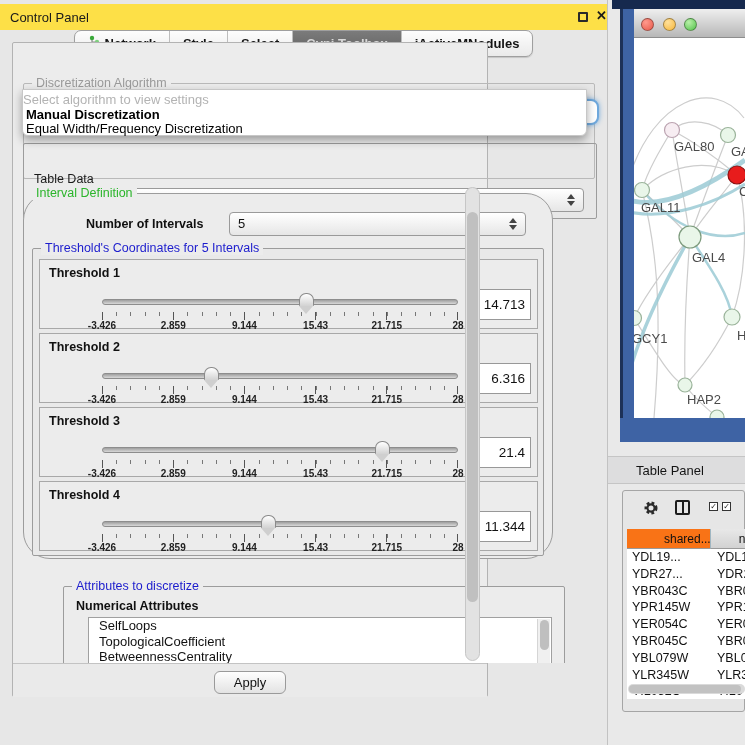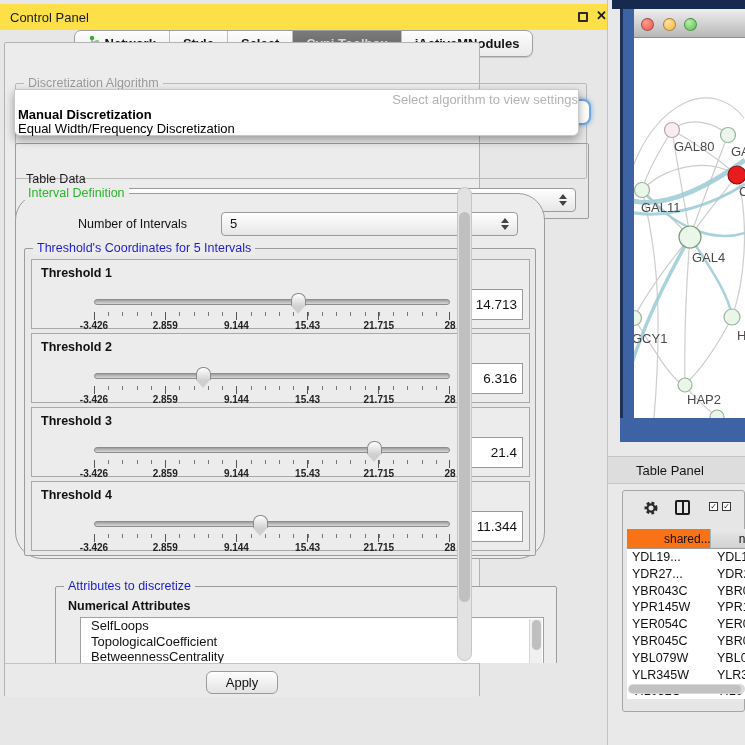--- a/index.html
+++ b/index.html
@@ -17,53 +17,53 @@
   .tabbar{position:absolute;left:0;right:0;display:flex;justify-content:center;}
   .tabbar.top{top:30px;}
   .tabbar.bottom{top:703px;}
   .tabgroup{display:inline-flex;border:1px solid #9f9f9f;border-radius:7px;overflow:hidden;
             background:linear-gradient(#fdfdfd,#eaeaea);box-shadow:0 1px 1px rgba(0,0,0,.15);}
   .tab{padding:4px 13px;font-size:13px;font-weight:bold;color:#141414;border-left:1px solid #bdbdbd;
        display:flex;align-items:center;gap:5px;white-space:nowrap;cursor:default;}
   .tab:first-child{border-left:none;}
   .tab.selected{background:linear-gradient(#7b7b7b,#606060);color:#d9d9d9;}
   
-  .cp-body{position:absolute;left:4px;top:42px;width:476px;height:655px;border:1px solid #b3b3b3;
+  .cp-body{position:absolute;left:12px;top:42px;width:476px;height:655px;border:1px solid #b3b3b3;
            border-radius:2px;background:#ececec;}
   .groupbox{position:absolute;border:1px solid #9c9c9c;border-radius:2px;}
   .group-label{position:absolute;top:-8px;left:8px;background:#ececec;padding:0 4px;font-size:12.5px;}
   .glabel-green{color:#2bb52b;}
   .glabel-blue{color:#1c1ccd;}
   .glabel-gray{color:#9a9a9a;}
   .glabel-black{color:#1a1a1a;}
   
   .combo{position:absolute;background:linear-gradient(#ffffff,#e6e6e6);border:1px solid #9a9a9a;
          border-radius:4px;font-size:13px;line-height:22px;padding-left:8px;color:#111;
          white-space:nowrap;overflow:hidden;}
   .spinner{position:absolute;right:8px;top:50%;transform:translateY(-50%);width:8px;height:12px;}
   .spinner .up{position:absolute;top:0;left:0;border-left:4px solid transparent;border-right:4px solid transparent;
                border-bottom:5px solid #444;}
   .spinner .down{position:absolute;bottom:0;left:0;border-left:4px solid transparent;border-right:4px solid transparent;
                  border-top:5px solid #444;}
   
   .popup{position:absolute;left:9px;top:46px;width:565px;height:47px;background:#ffffff;
          border:1px solid #c7c7c7;border-radius:0 0 6px 6px;box-shadow:0 4px 10px rgba(0,0,0,.35);z-index:30;}
-  .popup-placeholder{position:absolute;left:0;right:0;top:2px;text-align:right;color:#b3b3b3;font-size:13px;}
+  .popup-placeholder{position:absolute;left:0;right:0;top:2px;text-align:left;color:#b3b3b3;font-size:13px;}
   .popup-opt1{position:absolute;left:3px;top:17px;font-size:13px;font-weight:bold;color:#000;}
   .popup-opt2{position:absolute;left:3px;top:31px;font-size:13px;color:#000;}
   .focus-combo-fragment{position:absolute;left:552px;top:56px;width:34px;height:26px;background:#fff;
          border:2px solid #6fa8dc;border-radius:8px;box-shadow:0 0 5px #6fa8dc;z-index:10;}
   
   .scroll-area{position:absolute;left:6px;top:142px;width:570px;height:478px;overflow:hidden;}
   .vscrollbar{position:absolute;right:7px;top:144px;width:15px;height:474px;background:#e2e2e2;
               border:1px solid #c6c6c6;border-radius:8px;}
   .vscrollbar .thumb{position:absolute;left:1px;top:24px;width:11px;height:390px;background:#c0c0c0;border-radius:6px;}
   
   .interval-group{left:4px;top:8px;width:530px;height:366px;}
-  .count-label{position:absolute;left:62px;top:23px;font-size:12.5px;font-weight:normal;}
+  .count-label{position:absolute;left:62px;top:23px;font-size:12.5px;font-weight:bold;}
   .count-combo{left:205px;top:18px;width:297px;height:24px;}
   .thresholds-group{left:8px;top:54px;width:512px;height:308px;background:#e9e9e9;}
   .th-row{position:absolute;left:6px;width:499px;height:70px;background:#ececec;border:1px solid #a8a8a8;}
   .th-title{position:absolute;left:9px;top:6px;font-size:12.5px;font-weight:bold;}
   .th-slider{position:absolute;left:62px;top:32px;width:356px;height:36px;}
   .track{position:absolute;left:0;right:0;top:7px;height:6px;border-radius:3px;
          background:linear-gradient(#9e9e9e,#d8d8d8);border:1px solid #8d8d8d;}
   .thumb-h{position:absolute;top:1px;width:15px;height:13px;margin-left:-8px;
            background:linear-gradient(#ffffff,#d2d2d2);border:1px solid #8a8a8a;border-bottom:none;
            border-radius:7px 7px 1px 1px;}

